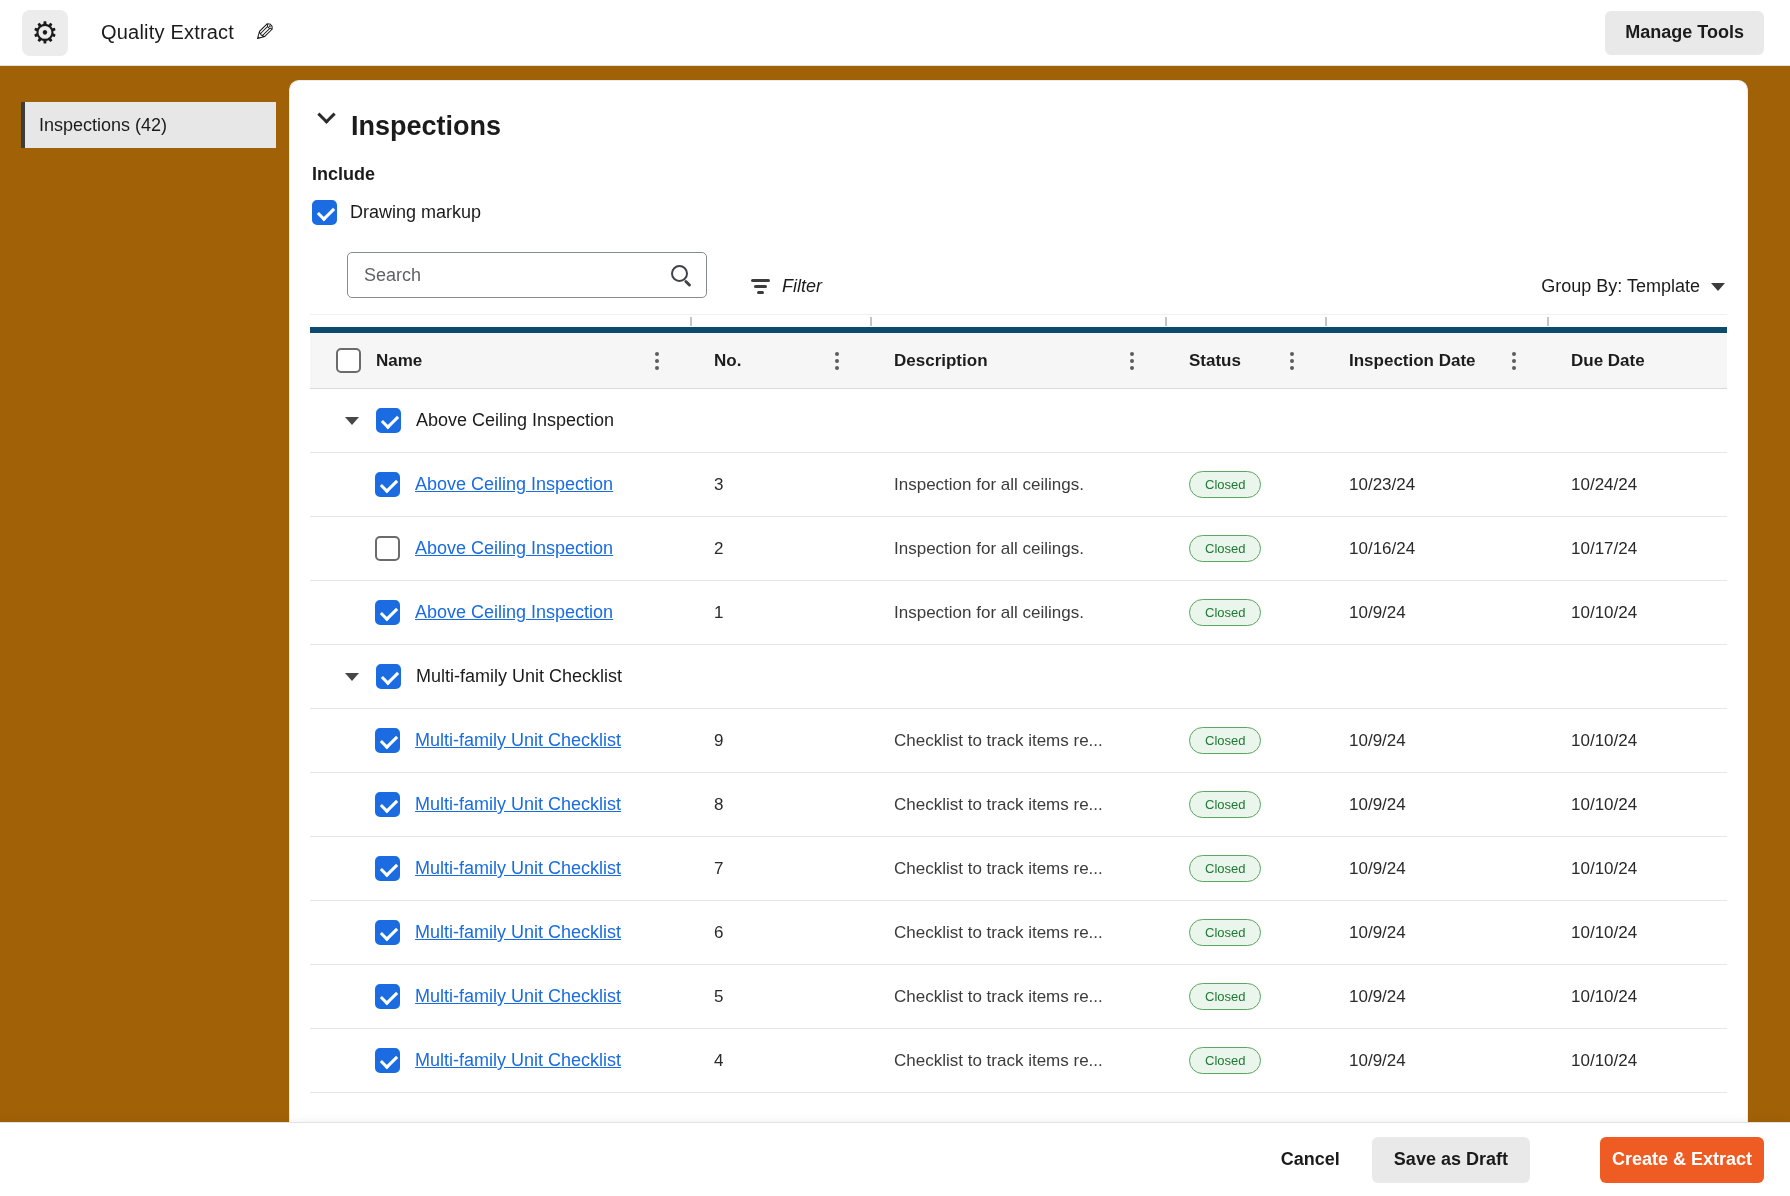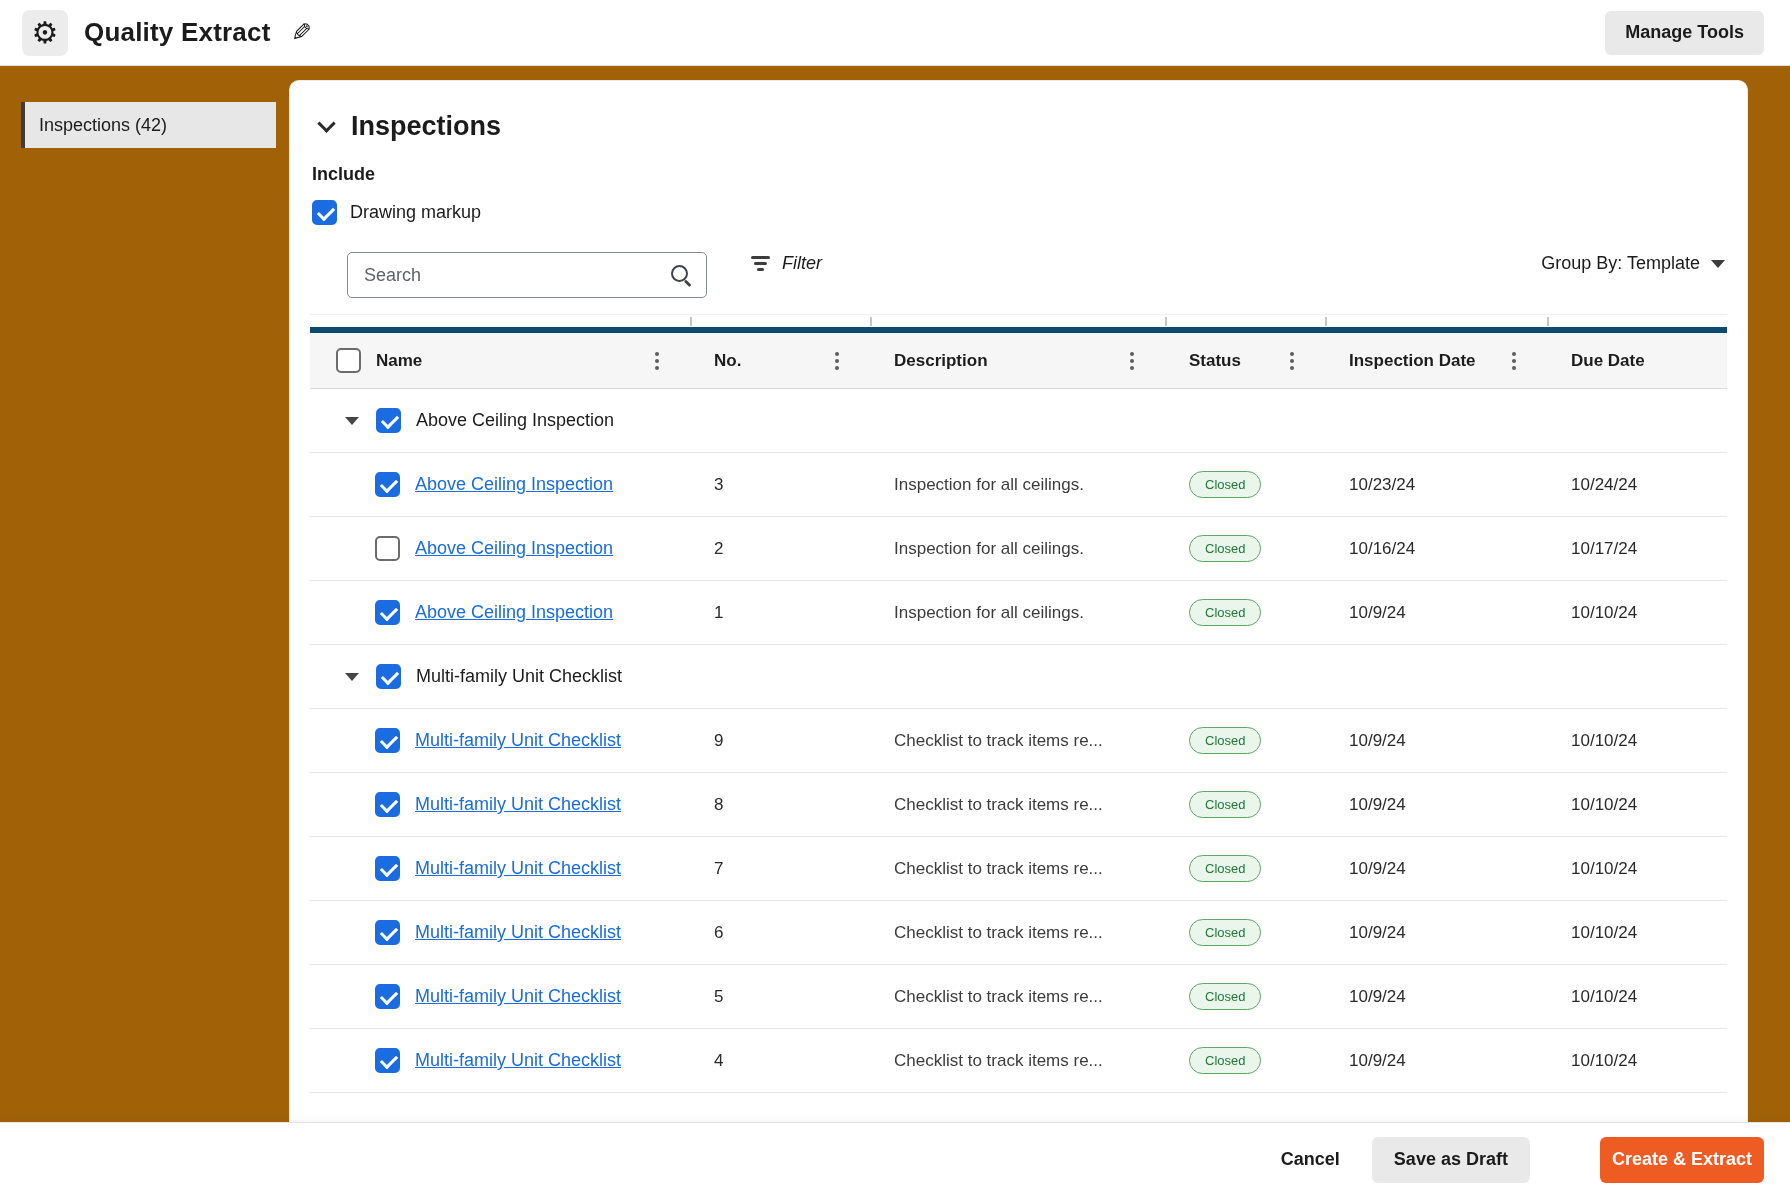--- a/index.html
+++ b/index.html
@@ -23,21 +23,21 @@
   
   .app-header{
     height:66px;flex:none;background:#fff;border-bottom:1px solid #e2e2e2;
     display:flex;align-items:center;padding:0 26px 0 22px;
   }
   .gear-btn{
     width:46px;height:46px;border-radius:8px;background:#ececec;border:none;
     display:flex;align-items:center;justify-content:center;cursor:pointer;flex:none;
   }
   .gear-btn .glyph{font-size:30px;line-height:1;color:#1b1b1b;}
-  .app-title{font-size:26px;font-weight:700;margin-left:16px;letter-spacing:.2px;}
+  .app-title{font-size:20px;font-weight:400;margin-left:33px;letter-spacing:.2px;}
   .edit-btn{
     background:none;border:none;margin-left:16px;cursor:pointer;padding:4px;
   }
   .edit-btn .glyph{font-size:25px;display:inline-block;transform:scaleX(-1);color:#1b1b1b;}
   .header-spacer{flex:1;}
   .manage-tools-btn{
     height:44px;padding:0 20px;border:none;border-radius:6px;background:#e9e9e9;
     font-family:inherit;font-size:18px;font-weight:600;color:#1b1b1b;cursor:pointer;
   }
 
@@ -49,21 +49,21 @@
     border-left:4px solid #3c3c3c;display:flex;align-items:center;
     padding-left:14px;font-size:18px;font-weight:500;cursor:pointer;
   }
   .content{flex:1;min-width:0;padding:14px 42px 0 4px;}
   .card{
     background:#fff;border:1px solid #ececec;border-bottom:none;
     border-radius:10px 10px 0 0;height:100%;padding:0 20px;overflow:hidden;
   }
 
   
-  .section-head{display:flex;align-items:center;gap:18px;padding:30px 0 4px 10px;}
+  .section-head{display:flex;align-items:flex-start;gap:18px;padding:30px 0 4px 10px;}
   .chevron-down{
     width:13px;height:13px;border-right:3px solid #2b2b2b;border-bottom:3px solid #2b2b2b;
     transform:rotate(45deg) translate(-2px,-2px);cursor:pointer;flex:none;
   }
   .section-title{font-size:27px;font-weight:700;}
 
   
   .options-row{display:flex;margin-top:18px;padding-left:2px;}
   .attachments-col{width:730px;}
   .opt-heading{font-size:18px;font-weight:700;margin-bottom:15px;}
@@ -78,21 +78,21 @@
     width:25px;height:25px;border-radius:5px;border:2px solid #6b6b6b;background:#fff;
     position:relative;flex:none;cursor:pointer;
   }
   .cb.checked{background:var(--accent-blue);border-color:var(--accent-blue);}
   .cb.checked::after{
     content:"";position:absolute;left:7px;top:2px;width:7px;height:13px;
     border:solid #fff;border-width:0 3px 3px 0;transform:rotate(45deg);
   }
 
   
-  .toolbar{display:flex;align-items:flex-start;margin-top:10px;padding-left:37px;}
+  .toolbar{display:flex;align-items:flex-end;margin-top:10px;padding-left:37px;}
   .search-box{
     width:360px;height:46px;border:1px solid #868b90;border-radius:5px;
     display:flex;align-items:center;padding:0 14px;background:#fff;
   }
   .search-input{border:none;outline:none;flex:1;font-size:18px;font-family:inherit;color:#1b1b1b;background:transparent;}
   .search-input::placeholder{color:#5f6368;}
   .search-icon{position:relative;width:22px;height:22px;flex:none;}
   .search-icon::before{content:"";position:absolute;left:1px;top:1px;width:13px;height:13px;border:2px solid #3f4346;border-radius:50%;}
   .search-icon::after{content:"";position:absolute;left:15px;top:15px;width:8px;height:2.5px;background:#3f4346;transform:rotate(45deg);transform-origin:left center;border-radius:2px;}
   .filter-btn{display:flex;align-items:center;gap:12px;margin-left:38px;background:none;border:none;font-family:inherit;font-size:18px;font-weight:500;color:#1b1b1b;cursor:pointer;font-style:italic;}

